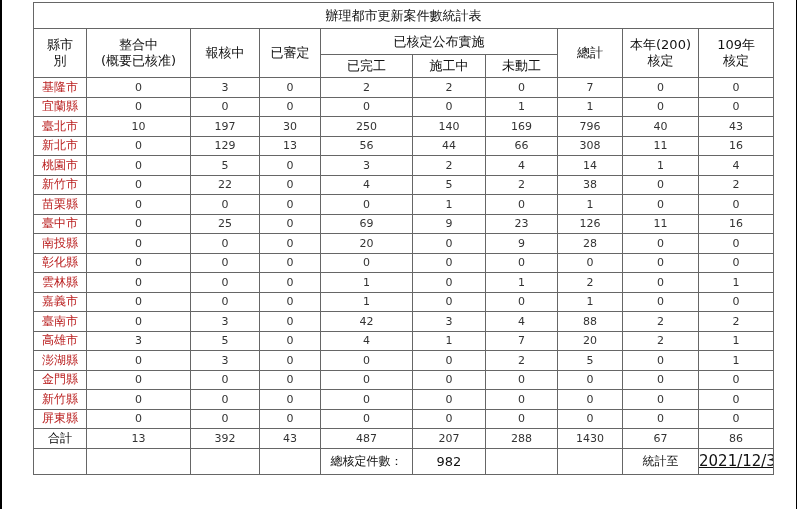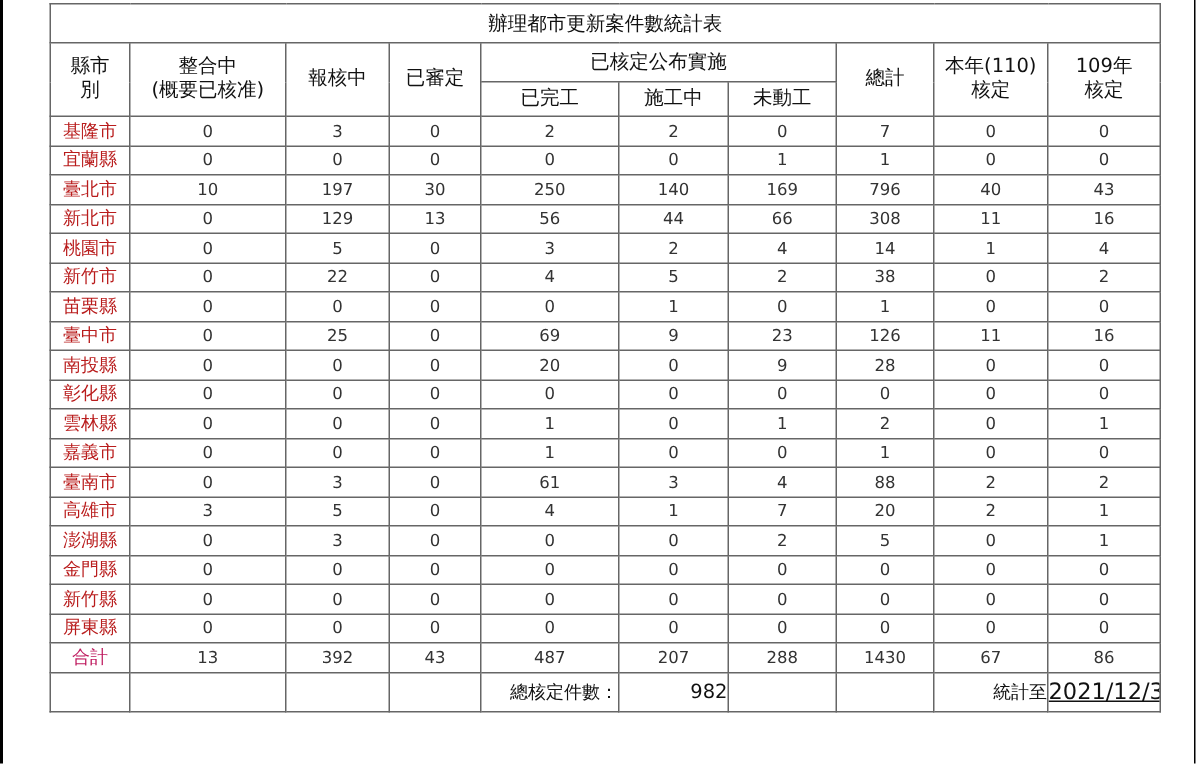--- a/index.html
+++ b/index.html
@@ -17,22 +17,22 @@
     border: 1px solid #666; padding: 0; text-align: center; vertical-align: middle;
     font-weight: normal; overflow: hidden; white-space: nowrap;
   }
   .title-row td { height: 25px; font-size: 13px; }
   .hdr th { font-size: 13px; line-height: 16px; }
   .hdr1 th { height: 25px; }
   .hdr2 th { height: 22px; margin-left: 20px; }
   tbody tr.data td { height: 18.5px; font-size: 11px; color: #333; }
   tbody tr.data td.name { font-size: 12px; color: #b91c1c; }
   tr.total td { height: 18.5px; font-size: 11px; color: #333; }
-  tr.total td.name { font-size: 12px; color: #be185d; }
-  tr.footer td { height: 25px; font-size: 12px; text-align: right; }
+  tr.total td.name { font-size: 12px; color: #000000; }
+  tr.footer td { height: 25px; font-size: 12px; }
   tr.footer td.big { font-size: 13px; }
   tr.footer td.date { font-size: 15px; text-decoration: underline; }
 </style>
 </head>
 <body>
 
 <div class="edge-left"></div>
 <div class="edge-right"></div>
 
 <table class="stats">
@@ -52,21 +52,21 @@
     <tr class="title-row">
       <td colspan="10">辦理都市更新案件數統計表</td>
     </tr>
     <tr class="hdr hdr1">
       <th rowspan="2"><span>縣市</span><br><span>別</span></th>
       <th rowspan="2"><span>整合中</span><br><span>(概要已核准)</span></th>
       <th rowspan="2">報核中</th>
       <th rowspan="2">已審定</th>
       <th colspan="3">已核定公布實施</th>
       <th rowspan="2">總計</th>
-      <th rowspan="2"><span>本年(110)</span><br><span>核定</span></th>
+      <th rowspan="2"><span>本年(200)</span><br><span>核定</span></th>
       <th rowspan="2"><span>109年</span><br><span>核定</span></th>
     </tr>
     <tr class="hdr hdr2">
       <th>已完工</th>
       <th>施工中</th>
       <th>未動工</th>
     </tr>
   </thead>
   <tbody id="rows-body">
   <tr class="data">
@@ -211,21 +211,21 @@
         <td>0</td>
         <td>1</td>
         <td>0</td>
         <td>0</td>
       </tr>
       <tr class="data">
         <td class="name">臺南市</td>
         <td>0</td>
         <td>3</td>
         <td>0</td>
-        <td>61</td>
+        <td>42</td>
         <td>3</td>
         <td>4</td>
         <td>88</td>
         <td>2</td>
         <td>2</td>
       </tr>
       <tr class="data">
         <td class="name">高雄市</td>
         <td>3</td>
         <td>5</td>

